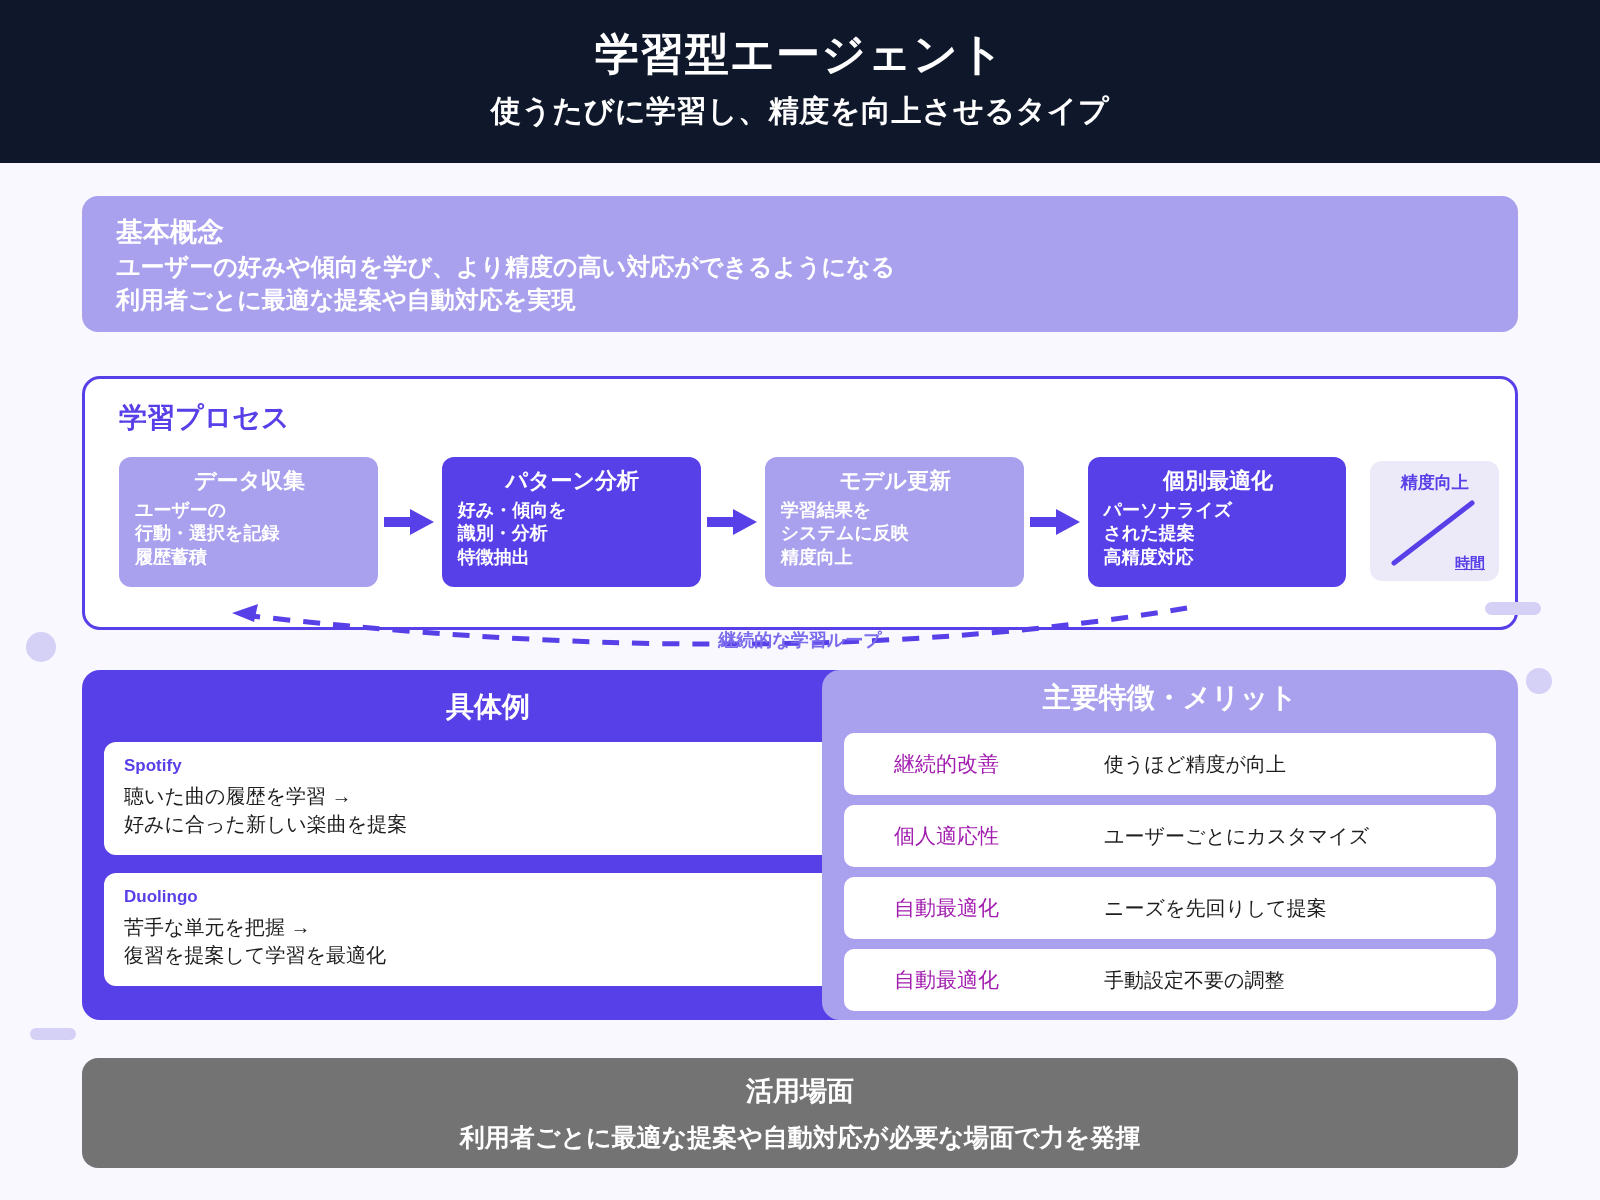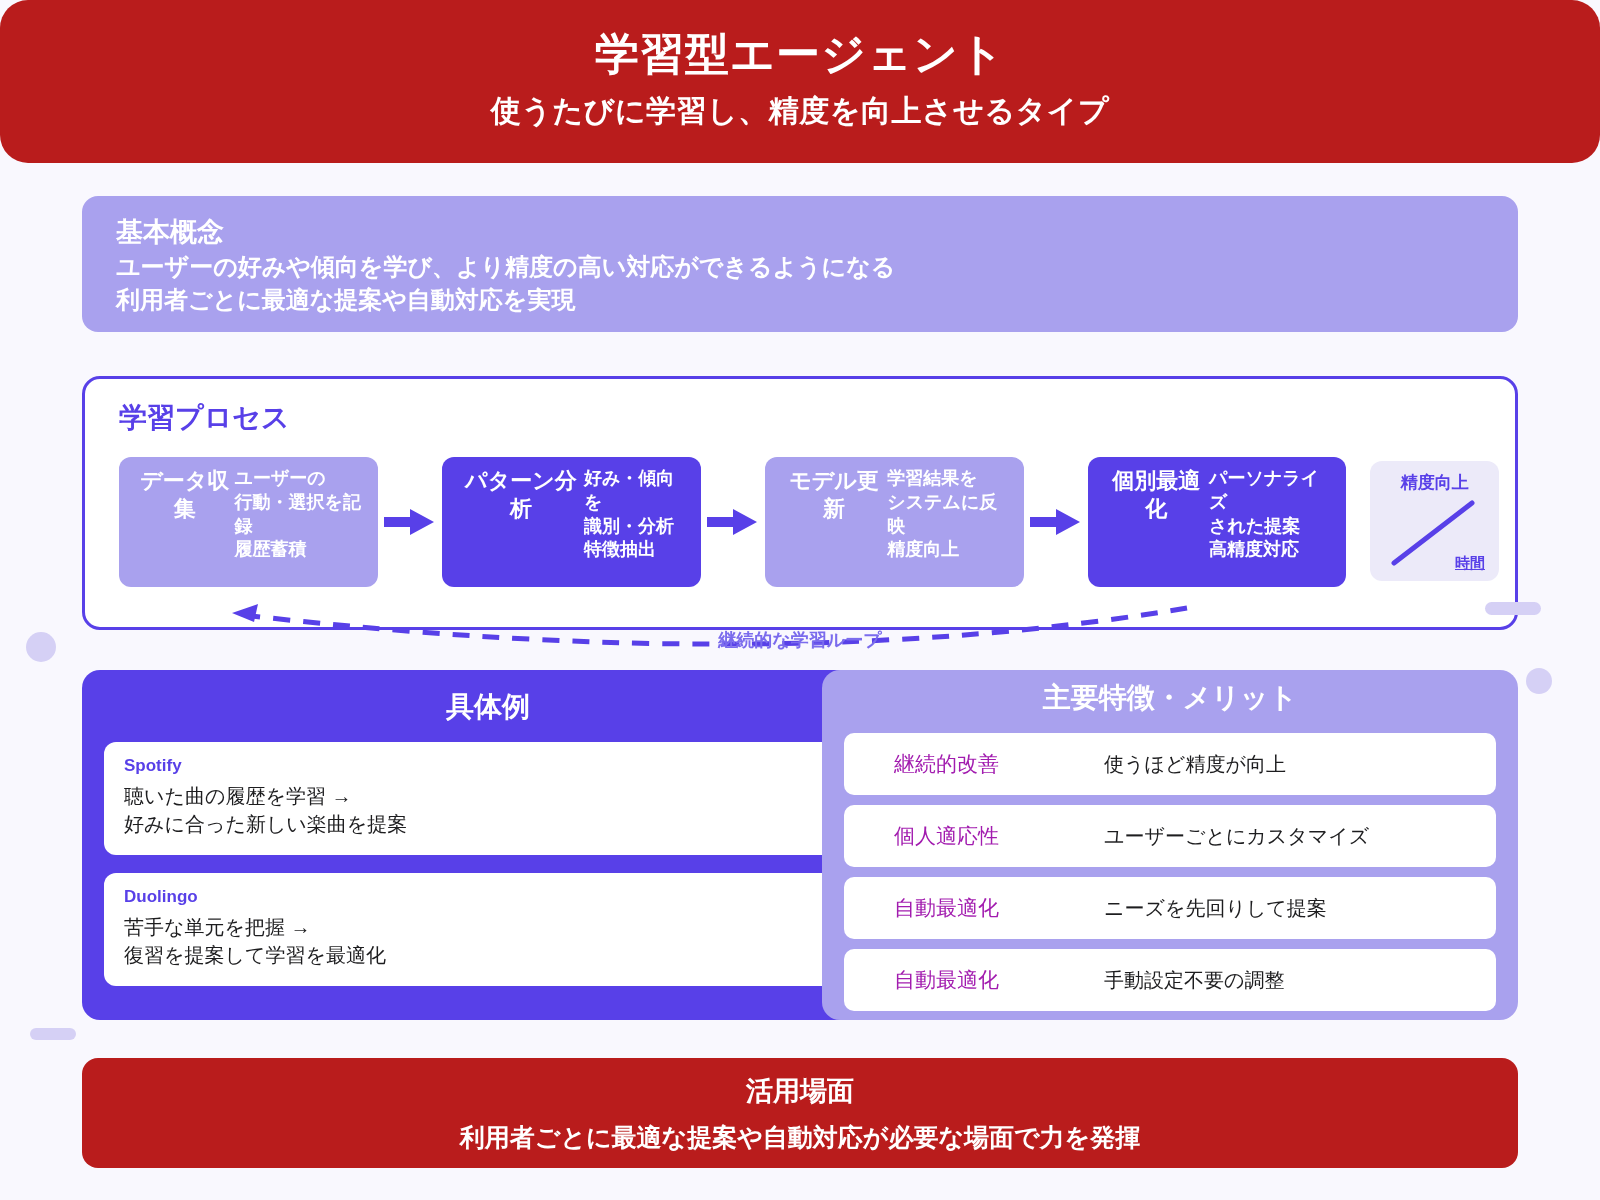--- a/index.html
+++ b/index.html
@@ -7,23 +7,23 @@
     width:1600px; height:1200px;
     background:#f9f8fe;
     font-family:"Liberation Sans","DejaVu Sans",sans-serif;
     overflow:hidden;
   }
   #root { position:relative; width:1600px; height:1200px; }
 
   
   .header {
     position:absolute; left:0; top:0; width:1600px; height:163px;
-    background:#b91c1c;
+    background:#0f172a;
     display:flex; flex-direction:column;
-    align-items:center; justify-content:center;border-radius:28px;
+    align-items:center; justify-content:center;
   }
   .header-title {
     color:#ffffff; font-size:44px; font-weight:bold;
     letter-spacing:1px; line-height:1.05;
   }
   .header-sub {
     color:#ffffff; font-size:30px; font-weight:bold;
     margin-top:14px; letter-spacing:0.5px;
   }
 
@@ -50,21 +50,21 @@
     color:#5840e8; font-size:28px; font-weight:bold;
   }
   .steps {
     position:absolute; left:34px; top:78px;
     width:1380px; height:140px;
     display:flex; flex-direction:row; align-items:flex-start;
   }
   .step {
     width:272px; height:130px;
     border-radius:12px; padding:10px 14px 10px 16px;
-    display:flex; flex-direction:row;
+    display:flex; flex-direction:column;
   }
   .step.light { background:#a9a1ee; }
   .step.dark  { background:#5840e8; }
   .step-title {
     color:#ffffff; font-size:22px; font-weight:bold;
     text-align:center; line-height:1.25; margin-bottom:4px;
   }
   .step-body {
     color:#ffffff; font-size:18px; font-weight:bold;
     line-height:1.32; text-align:left;
@@ -131,21 +131,21 @@
   }
   .feature-key {
     color:#a21caf; font-size:21px; font-weight:normal;
     width:210px; flex:0 0 210px;margin-left:28px;
   }
   .feature-val { color:#1d1d1f; font-size:20px; }
 
   
   .banner {
     position:absolute; left:82px; top:1058px; width:1436px; height:110px;
-    background:#b91c1c; border-radius:16px;
+    background:#737373; border-radius:16px;
     display:flex; flex-direction:column;
     align-items:center; justify-content:center;
   }
   .banner-title { color:#ffffff; font-size:27px; font-weight:bold; }
   .banner-sub   { color:#ffffff; font-size:25px; font-weight:bold; margin-top:12px; }
 
   
   .deco { position:absolute; background:#d5d0f5; }
   .deco-circle-left   { left:26px;   top:632px;  width:30px; height:30px; border-radius:50%; }
   .deco-circle-right  { left:1526px; top:668px;  width:26px; height:26px; border-radius:50%; }

